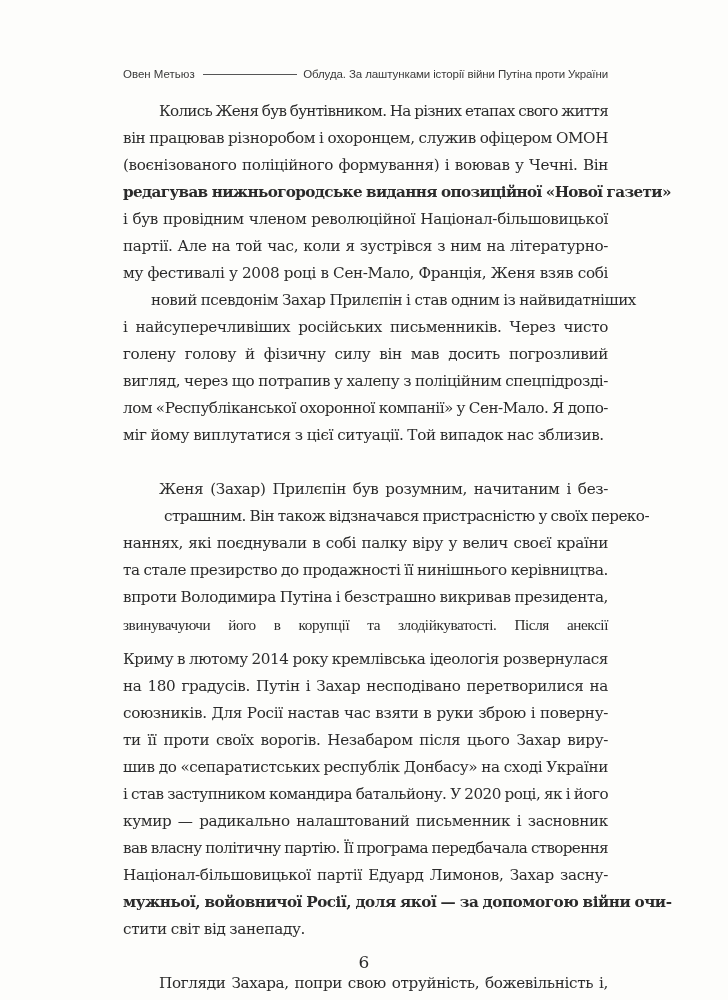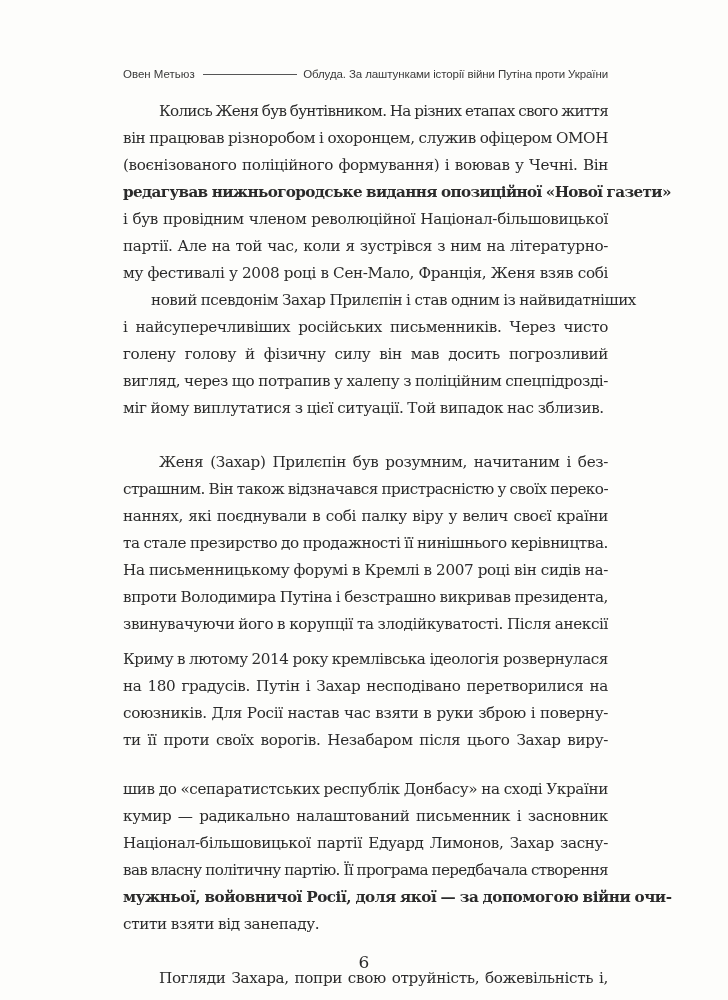--- a/index.html
+++ b/index.html
@@ -95,40 +95,41 @@
         <span class="line" style="letter-spacing: -0.400439px;">він працював різноробом і охоронцем, служив офіцером ОМОН</span>
         <span class="line">(воєнізованого поліційного формування) і воював у Чечні. Він</span>
         <span class="line" style="letter-spacing: -0.634375px; font-weight: bold;">редагував нижньогородське видання опозиційної «Нової газети»</span>
         <span class="line">і був провідним членом революційної Націонал-більшовицької</span>
         <span class="line">партії. Але на той час, коли я зустрівся з ним на літературно-</span>
         <span class="line">му фестивалі у 2008 році в Сен-Мало, Франція, Женя взяв собі</span>
         <span class="line" style="letter-spacing: -0.44974px; margin-left: 28px;">новий псевдонім Захар Прилєпін і став одним із найвидатніших</span>
         <span class="line">і найсуперечливіших російських письменників. Через чисто</span>
         <span class="line">голену голову й фізичну силу він мав досить погрозливий</span>
         <span class="line" style="letter-spacing: -0.418135px;">вигляд, через що потрапив у халепу з поліційним спецпідрозді-</span>
+        <span class="line" style="letter-spacing: -0.515727px;">лом «Республіканської охоронної компанії» у Сен-Мало. Я допо-</span>
         <span class="line last">міг йому виплутатися з цієї ситуації. Той випадок нас зблизив.</span>
       </div>
       <div class="para">
         <span class="line indent">Женя (Захар) Прилєпін був розумним, начитаним і без-</span>
-        <span class="line" style="letter-spacing: -0.550307px;">страшним. Він також відзначався пристрасністю у своїх переко-</span>
+        <span class="line" style="letter-spacing: -0.550307px; margin-left: 41px;">страшним. Він також відзначався пристрасністю у своїх переко-</span>
         <span class="line">наннях, які поєднували в собі палку віру у велич своєї країни</span>
         <span class="line" style="letter-spacing: -0.425564px;">та стале презирство до продажності її нинішнього керівництва.</span>
-        <span class="line">На письменницькому форумі в Кремлі в 2007 році він сидів на-</span>
         <span class="line" style="letter-spacing: -0.403879px;">впроти Володимира Путіна і безстрашно викривав президента,</span>
-        <span class="line" style="letter-spacing: -0.384778px;">звинувачуючи його в корупції та злодійкуватості. Після анексії</span>
+        <span class="line" style="letter-spacing: -0.384778px; font-family: Liberation Serif, serif;">звинувачуючи його в корупції та злодійкуватості. Після анексії</span>
         <span class="line" style="letter-spacing: -0.432097px; margin-top: 8px;">Криму в лютому 2014 року кремлівська ідеологія розвернулася</span>
         <span class="line">на 180 градусів. Путін і Захар несподівано перетворилися на</span>
         <span class="line">союзників. Для Росії настав час взяти в руки зброю і поверну-</span>
         <span class="line">ти її проти своїх ворогів. Незабаром після цього Захар виру-</span>
-        <span class="line" style="letter-spacing: -0.366419px; margin-top: 22px;">шив до «сепаратистських республік Донбасу» на сході України</span>
+        <span class="line" style="letter-spacing: -0.366419px;">шив до «сепаратистських республік Донбасу» на сході України</span>
+        <span class="line" style="letter-spacing: -0.547669px;">і став заступником командира батальйону. У 2020 році, як і його</span>
         <span class="line">кумир — радикально налаштований письменник і засновник</span>
+        <span class="line" style="letter-spacing: -0.671573px;">вав власну політичну партію. Її програма передбачала створення</span>
         <span class="line">Націонал-більшовицької партії Едуард Лимонов, Захар засну-</span>
-        <span class="line" style="letter-spacing: -0.671573px;">вав власну політичну партію. Її програма передбачала створення</span>
         <span class="line" style="letter-spacing: -0.462651px; font-weight: bold;">мужньої, войовничої Росії, доля якої — за допомогою війни очи-</span>
-        <span class="line last">стити взяти від занепаду.</span>
+        <span class="line last">стити світ від занепаду.</span>
       </div>
       <div class="para">
         <span class="line indent">Погляди Захара, попри свою отруйність, божевільність і,</span>
       </div>
     </div>
 
   <div class="page-number">6</div>
 </div>
 
 </body></html>

